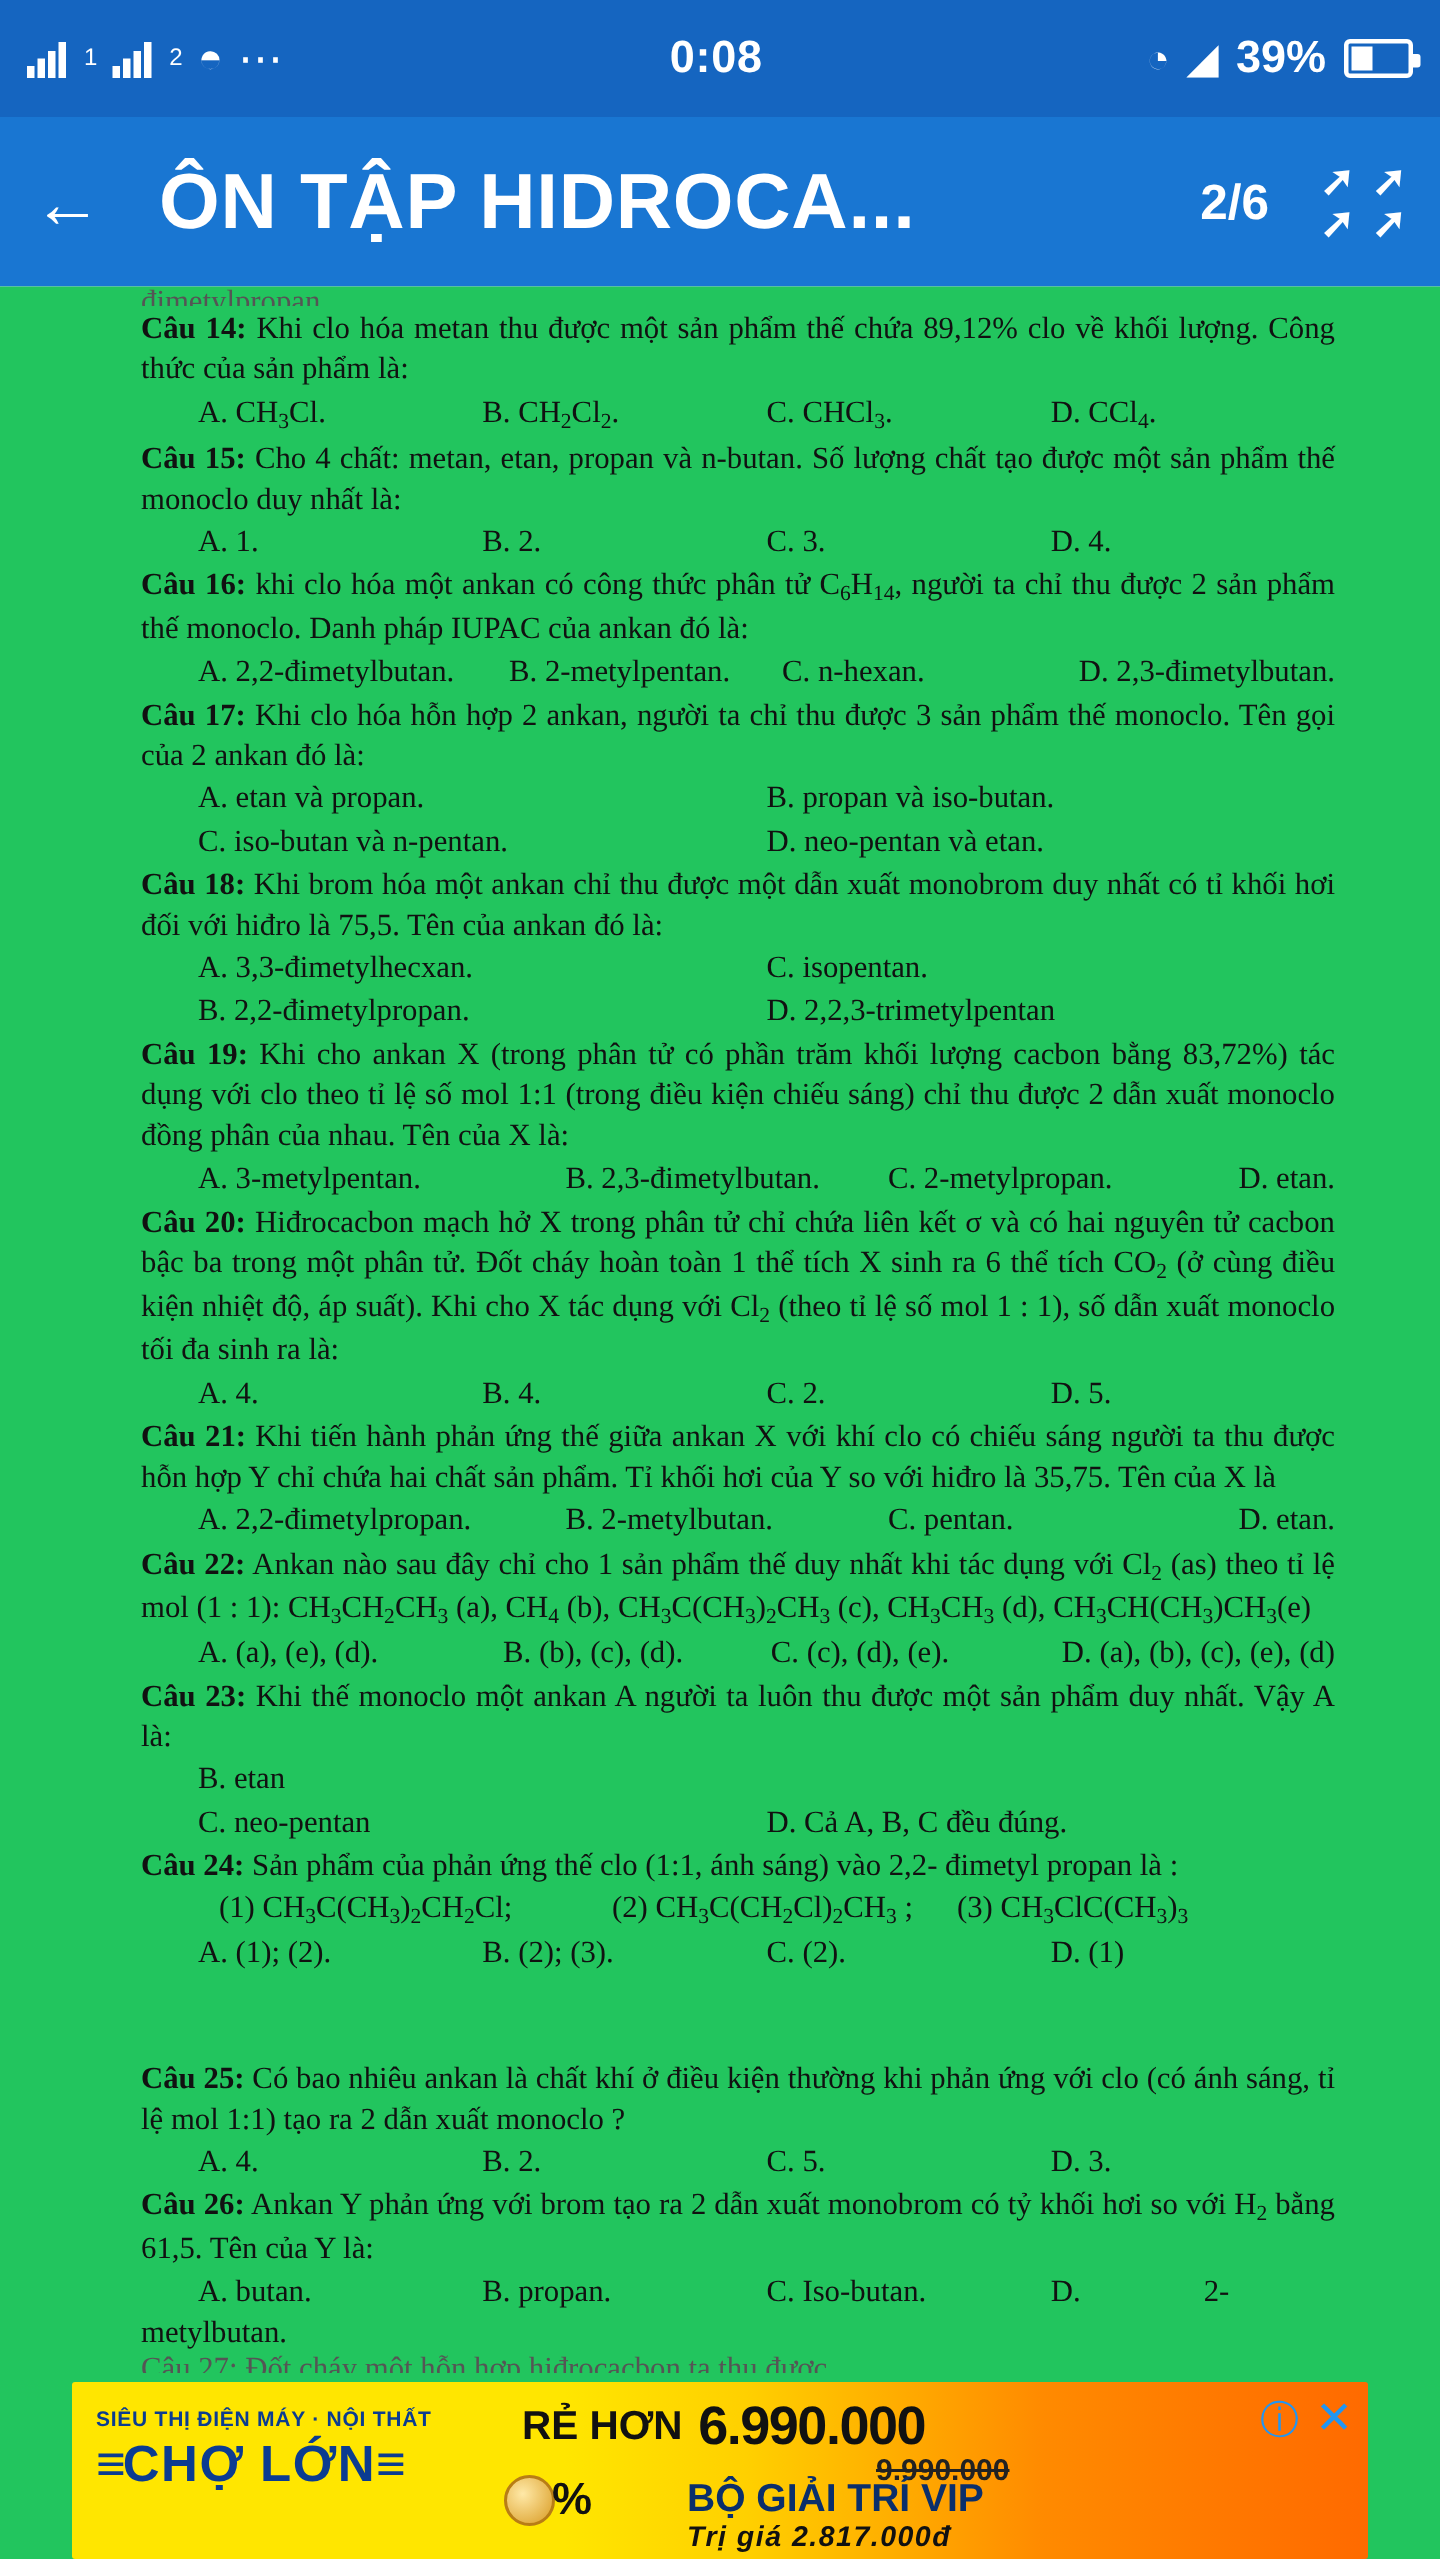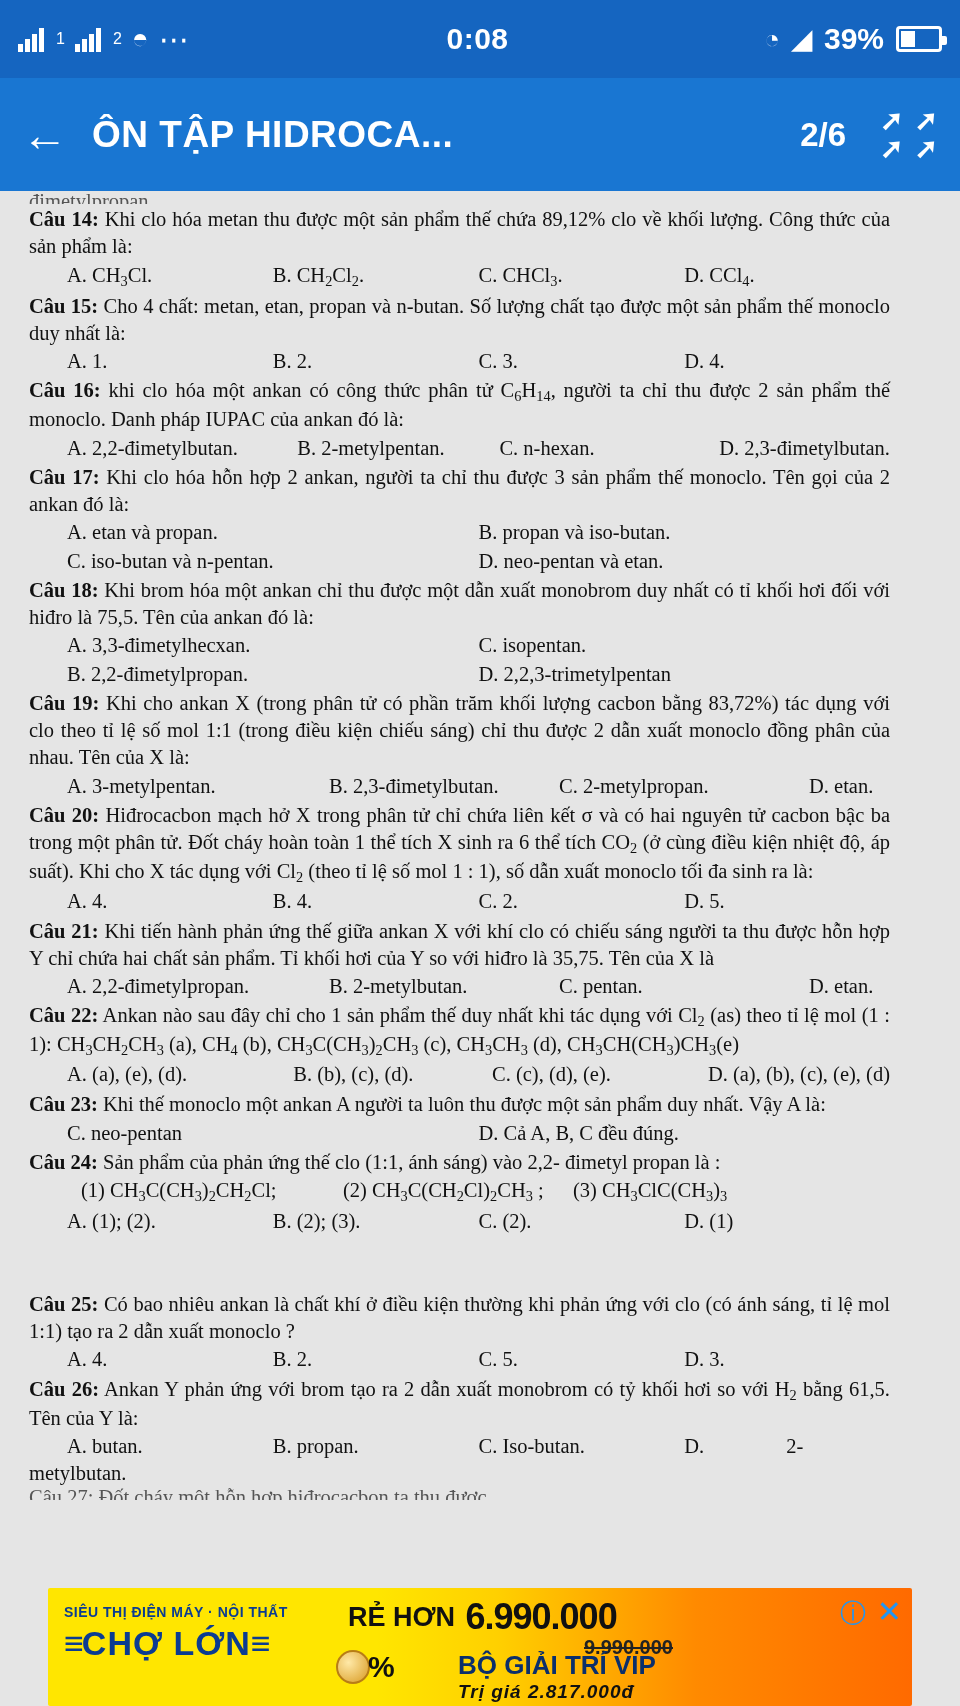--- a/index.html
+++ b/index.html
@@ -52,37 +52,37 @@
     height: 113px;
     background: #1976d2;
     color: #ffffff;
     display: flex;
     align-items: center;
     padding: 0 22px;
     font-family: "Liberation Sans", sans-serif;
   }
   .back-arrow { font-size: 46px; line-height: 1; width: 70px; }
   .appbar-title {
-    font-size: 37px; font-weight: 700; letter-spacing: .5px;
-    flex: 1; white-space: nowrap; overflow: hidden;
+    font-size: 52px; font-weight: 700; letter-spacing: .5px;
+    flex: 1; margin-left: 14px; white-space: nowrap; overflow: hidden;
   }
   .page-indicator { font-size: 33px; font-weight: 600; margin-right: 34px; }
   .fullscreen-icon { width: 58px; height: 56px; position: relative; }
   .fullscreen-icon span {
     position: absolute; font-size: 28px; line-height: 1; font-weight: 700;
   }
   .fs-tl { left: 0; top: 0; } .fs-tr { right: 0; top: 0; }
   .fs-bl { left: 0; bottom: 0; } .fs-br { right: 0; bottom: 0; }
 
   
   .doc {
     position: absolute;
     top: 191px; left: 0; right: 0; bottom: 0;
-    background: #e5e5e5;
-    padding: 0 70px 0 29px;
+    background: #22c55e;
+    padding: 0 70px 0 94px;
     font-size: 20.5px;
     line-height: 1.33;
     color: #111;
     overflow: hidden;
   }
   .cut-line {
     color: #555;
     height: 13px;
     overflow: hidden;
     font-size: 20.5px;
@@ -276,20 +276,21 @@
       <div class="w-a">A. (a), (e), (d).</div>
       <div class="w-b">B. (b), (c), (d).</div>
       <div class="w-c">C. (c), (d), (e).</div>
       <div>D. (a), (b), (c), (e), (d)</div>
     </div>
 
     <div class="q">
       <span class="lbl">Câu 23:</span><span> Khi thế monoclo một ankan A người ta luôn thu được một sản phẩm duy nhất. Vậy A là:</span>
     </div>
     <div class="opts c2 indent">
+      <div>B. etan</div>
     </div>
     <div class="opts c2 indent">
       <div>C. neo-pentan</div>
       <div>D. Cả A, B, C đều đúng.</div>
     </div>
 
     <div class="q">
       <span class="lbl">Câu 24:</span><span> Sản phẩm của phản ứng thế clo (1:1, ánh sáng) vào 2,2- đimetyl propan là :</span>
     </div>
     <div class="opts indent2">

